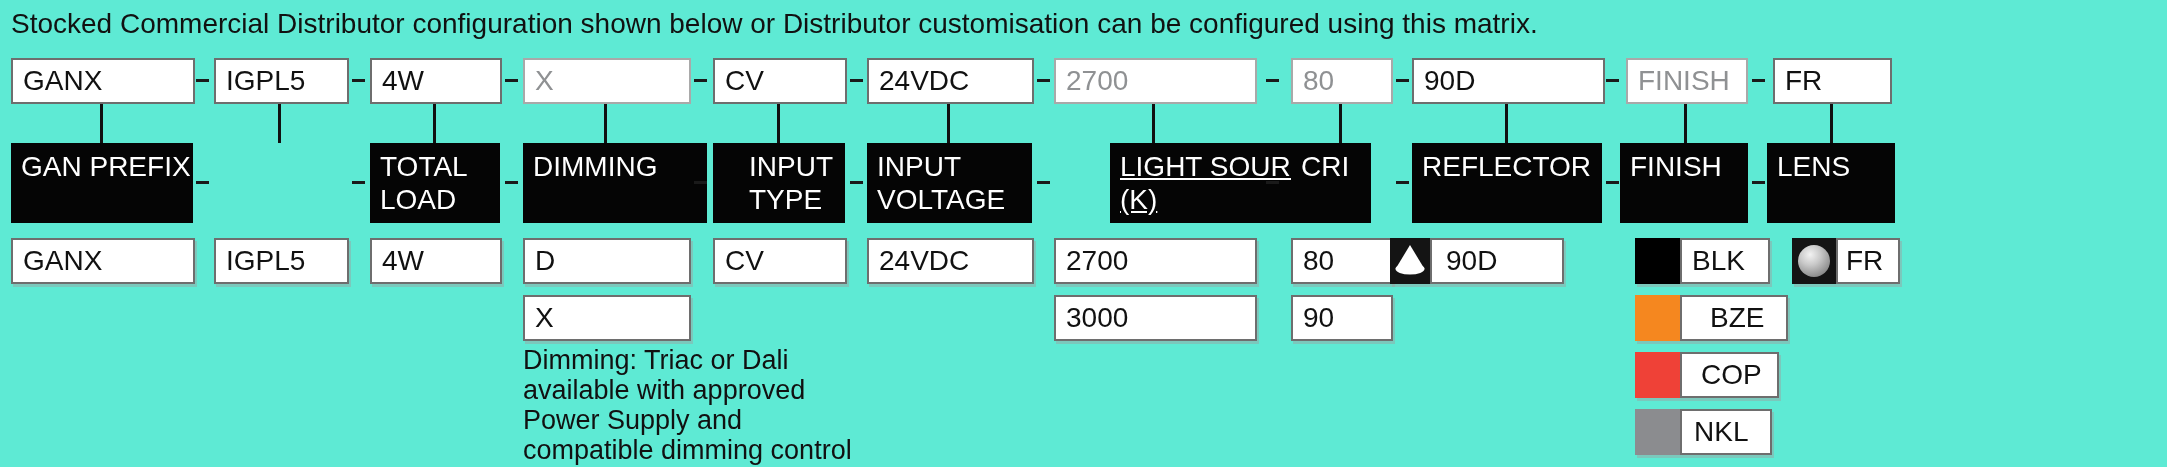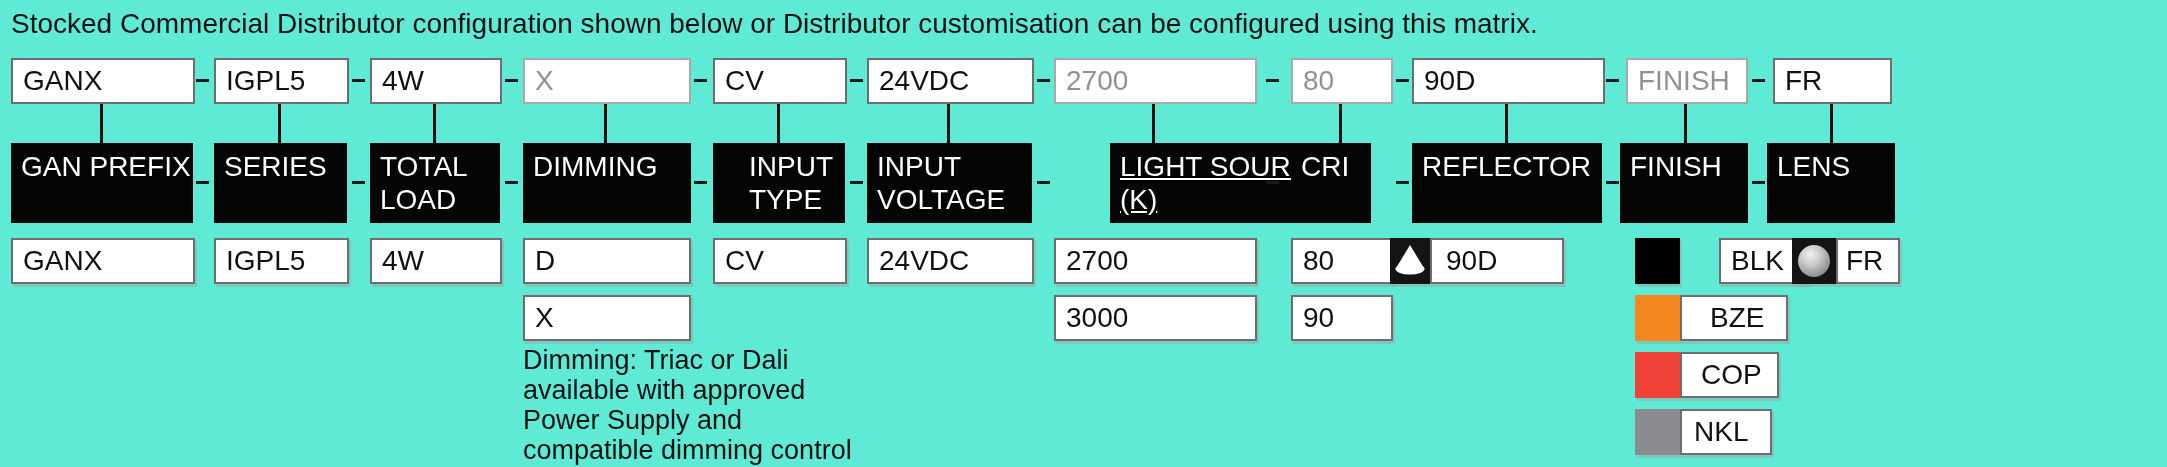--- a/index.html
+++ b/index.html
@@ -68,23 +68,22 @@
   <div class="tick" style="left:604px;"></div>
   <div class="tick" style="left:777px;"></div>
   <div class="tick" style="left:947px;"></div>
   <div class="tick" style="left:1152px;"></div>
   <div class="tick" style="left:1339px;"></div>
   <div class="tick" style="left:1505px;"></div>
   <div class="tick" style="left:1684px;"></div>
   <div class="tick" style="left:1830px;"></div>
 
   <div class="hbox" style="left:11px;width:182px;">GAN PREFIX</div>
-  <div class="hbox" style="left:214px;width:133px;">SERIES</div>
   <div class="hbox" style="left:370px;width:130px;">TOTAL LOAD</div>
-  <div class="hbox" style="left:523px;width:168px;">DIMMING</div>
+  <div class="hbox" style="left:523px;width:184px;">DIMMING</div>
   <div class="hbox" style="left:713px;width:132px;padding-left:36px;">INPUT TYPE</div>
   <div class="hbox" style="left:867px;width:165px;">INPUT VOLTAGE</div>
   <div class="hbox" style="left:1110px;width:237px;text-decoration:underline;">LIGHT SOURCE (K)</div>
   <div class="hbox" style="left:1291px;width:80px;">CRI</div>
   <div class="hbox" style="left:1412px;width:190px;">REFLECTOR</div>
   <div class="hbox" style="left:1620px;width:128px;">FINISH</div>
   <div class="hbox" style="left:1767px;width:128px;">LENS</div>
 
   <div class="dash" style="left:196px;top:181px;"></div>
   <div class="dash" style="left:352px;top:181px;"></div>
@@ -111,21 +110,21 @@
 
   <div class="iconbox r1" style="left:1390px;width:40px;">
     <svg width="40" height="46" viewBox="0 0 40 46">
       <ellipse cx="20" cy="31" rx="14.5" ry="5.5" fill="#ffffff"></ellipse>
       <polygon points="20,7 34.5,31 5.5,31" fill="#ffffff"></polygon>
     </svg>
   </div>
   <div class="obox r1" style="left:1430px;width:116px;padding-left:14px;">90D</div>
 
   <div class="swatch sw-blk r1" style="left:1635px;"></div>
-  <div class="obox r1" style="left:1719px;width:76px;">BLK</div>
+  <div class="obox r1" style="left:1680px;width:76px;">BLK</div>
   <div class="swatch sw-bze r2" style="left:1635px;"></div>
   <div class="obox r2" style="left:1680px;width:76px;padding-left:28px;">BZE</div>
   <div class="swatch sw-cop r3" style="left:1635px;"></div>
   <div class="obox r3" style="left:1680px;width:76px;padding-left:19px;">COP</div>
   <div class="swatch sw-nkl r4" style="left:1635px;"></div>
   <div class="obox r4" style="left:1680px;width:76px;padding-left:12px;">NKL</div>
 
   <div class="iconbox r1" style="left:1792px;width:44px;">
     <div class="lens-sphere"></div>
   </div>

